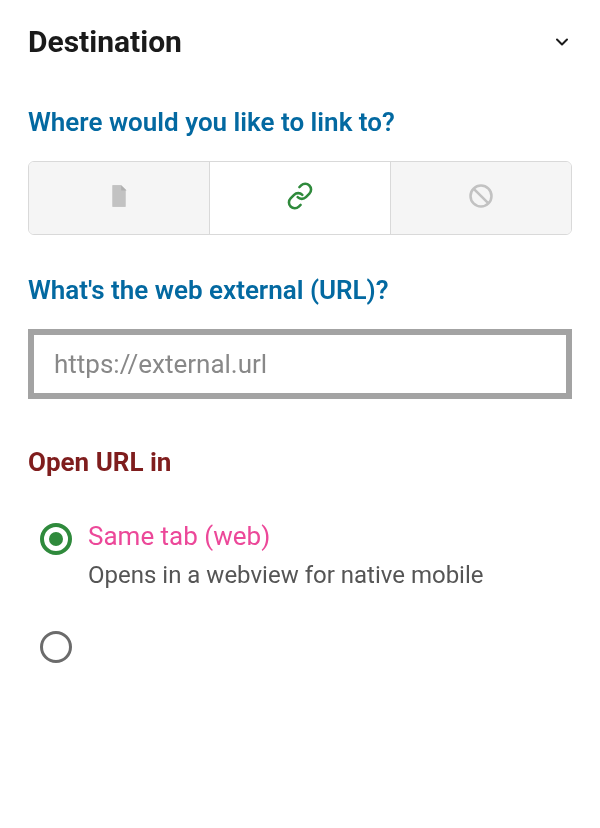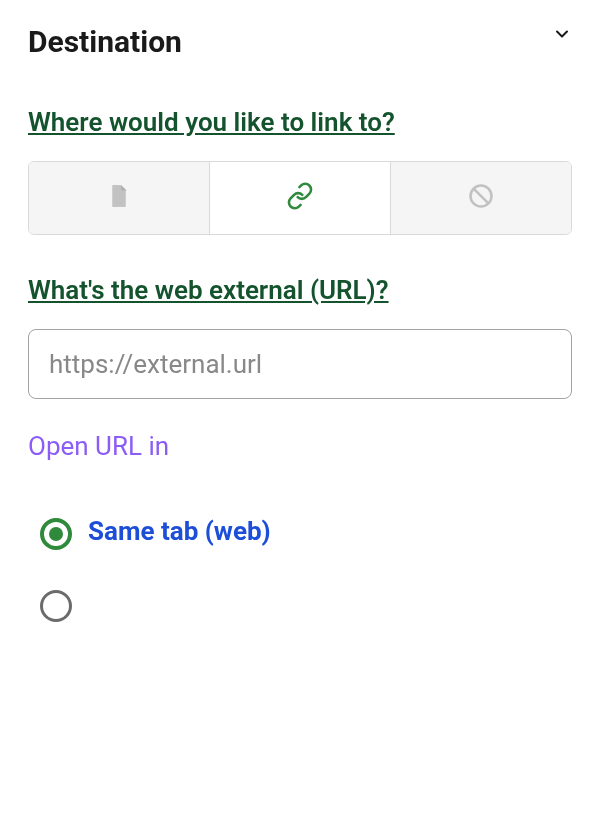--- a/index.html
+++ b/index.html
@@ -11,40 +11,40 @@
       font-family: -apple-system, BlinkMacSystemFont, "Segoe UI", Roboto, Helvetica, Arial, sans-serif;
       width: 600px;
       height: 828px;
       background: #fff;
       color: #1a1a1a;
       padding: 24px 28px;
     }
     .header {
       display: flex;
       justify-content: space-between;
+      align-items: center;
       margin-bottom: 48px;
     }
     .header-title {
       font-size: 30px;
       font-weight: 700;
       color: #1a1a1a;
     }
     .chevron {
       width: 20px;
       height: 20px;
       display: flex;
       align-items: center;
       justify-content: center;
     }
     .section-label {
       font-size: 26px;
       font-weight: 600;
-      color: #14532d;
+      color: #0369a1;
       margin-bottom: 24px;
-      text-decoration: underline;
     }
     .tab-group {
       display: flex;
       border: 1px solid #d9d9d9;
       border-radius: 6px;
       overflow: hidden;
       margin-bottom: 40px;
     }
     .tab-item {
       flex: 1;
@@ -58,37 +58,37 @@
     }
     .tab-item:last-child {
       border-right: none;
     }
     .tab-item.active {
       background: #fff;
     }
     .url-input {
       width: 100%;
       height: 70px;
-      border: 1px solid #a3a3a3;
-      border-radius: 8px;
+      border: 6px solid #a3a3a3;
+      border-radius: 0;
       padding: 0 20px;
       font-size: 26px;
       color: #1a1a1a;
       outline: none;
-      margin-bottom: 32px;
+      margin-bottom: 48px;
       font-family: inherit;
     }
     .url-input::placeholder {
       color: #888;
     }
     .sub-label {
       font-size: 26px;
-      font-weight: 400;
-      color: #8b5cf6;
-      margin-bottom: 55px;
+      font-weight: 700;
+      color: #7f1d1d;
+      margin-bottom: 44px;
     }
     .radio-group {
       padding-left: 12px;
     }
     .radio-option {
       display: flex;
       align-items: flex-start;
       margin-bottom: 36px;
       cursor: pointer;
     }
@@ -111,22 +111,22 @@
       width: 14px;
       height: 14px;
       border-radius: 50%;
       background: #2f8a3c;
     }
     .radio-content {
       flex: 1;
     }
     .radio-title {
       font-size: 26px;
-      font-weight: 700;
-      color: #1d4ed8;
+      font-weight: 400;
+      color: #ec4899;
       margin-bottom: 6px;
     }
     .radio-desc {
       font-size: 24px;
       font-weight: 400;
       color: #555;
       line-height: 1.5;
     }
   </style>
 </head>
@@ -179,20 +179,21 @@
 
 <div class="sub-label">Open URL in</div>
 
 <div class="radio-group">
   <div class="radio-option">
     <div class="radio-circle selected">
       <div class="radio-dot"></div>
     </div>
     <div class="radio-content">
       <div class="radio-title">Same tab (web)</div>
+      <div class="radio-desc">Opens in a webview for native mobile</div>
     </div>
   </div>
 
   <div class="radio-option">
     <div class="radio-circle"></div>
     <div class="radio-content">
     </div>
   </div>
 </div>
 

